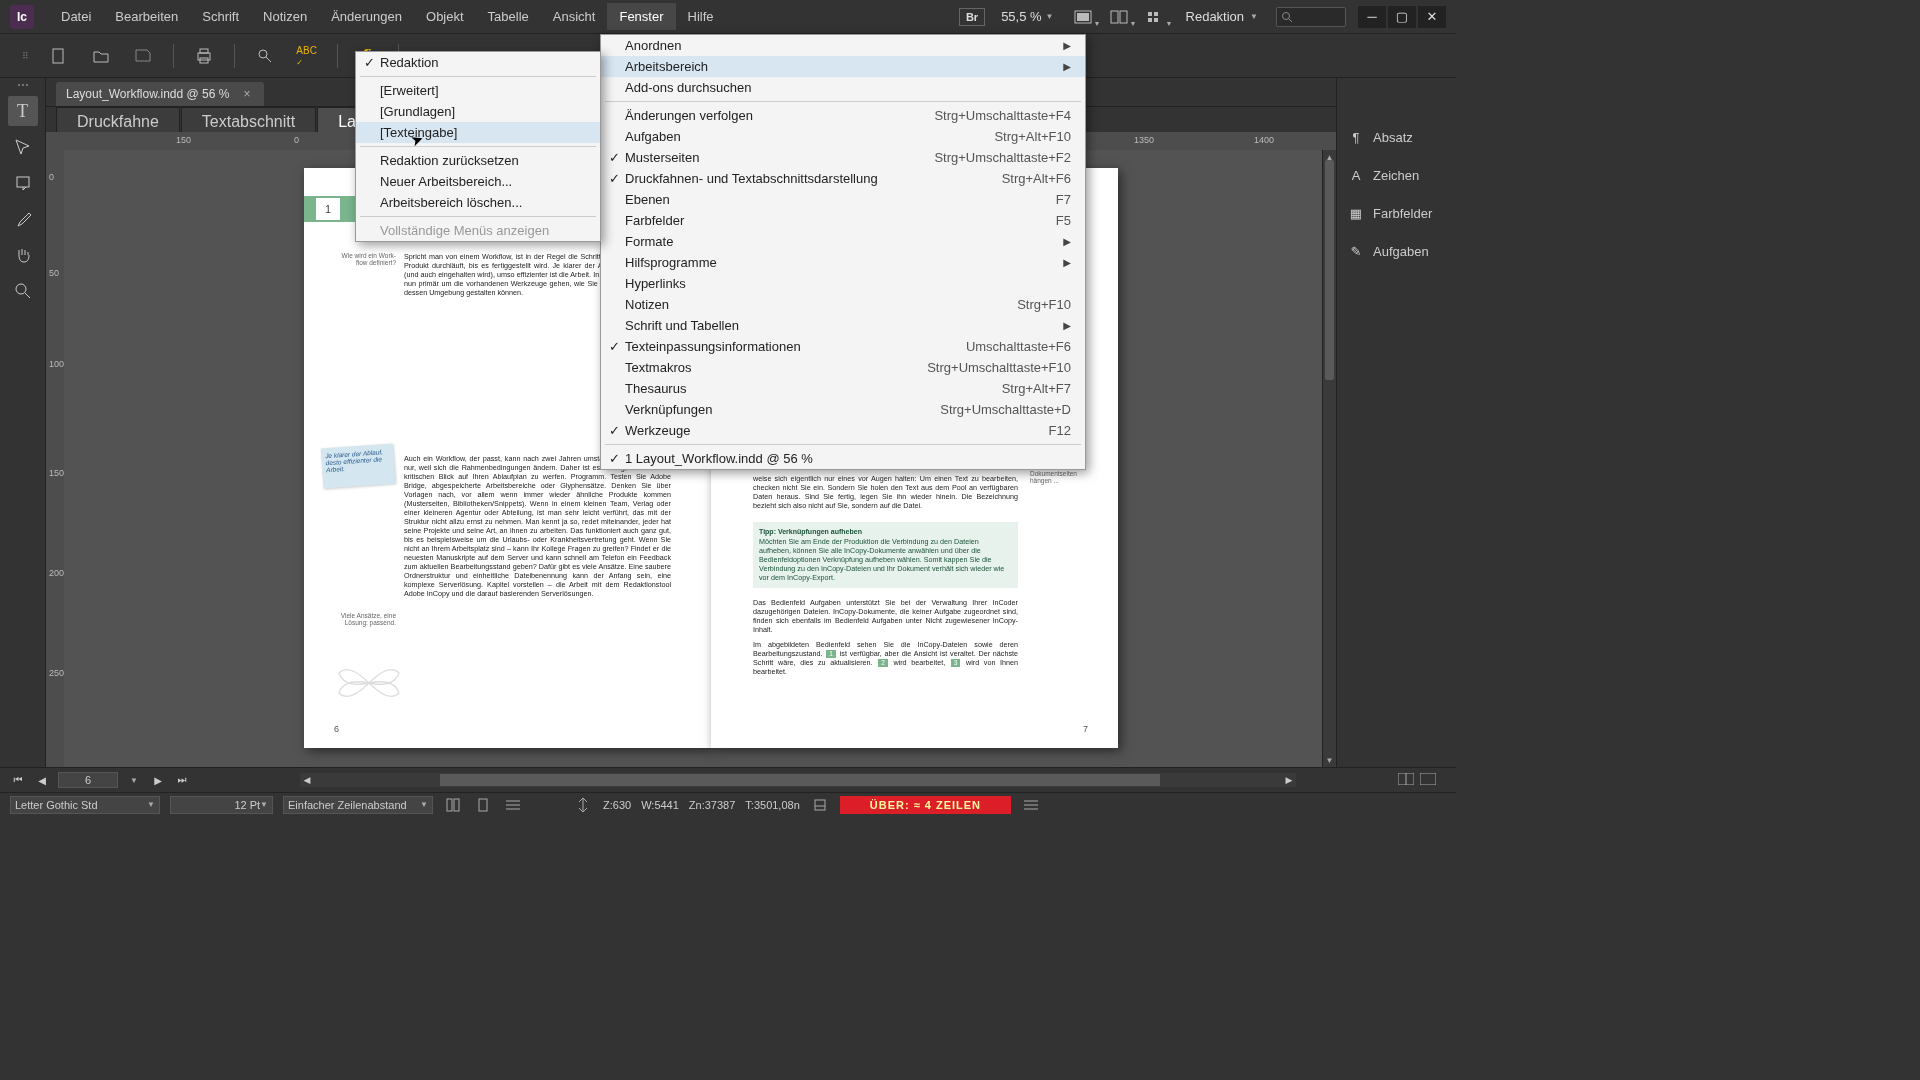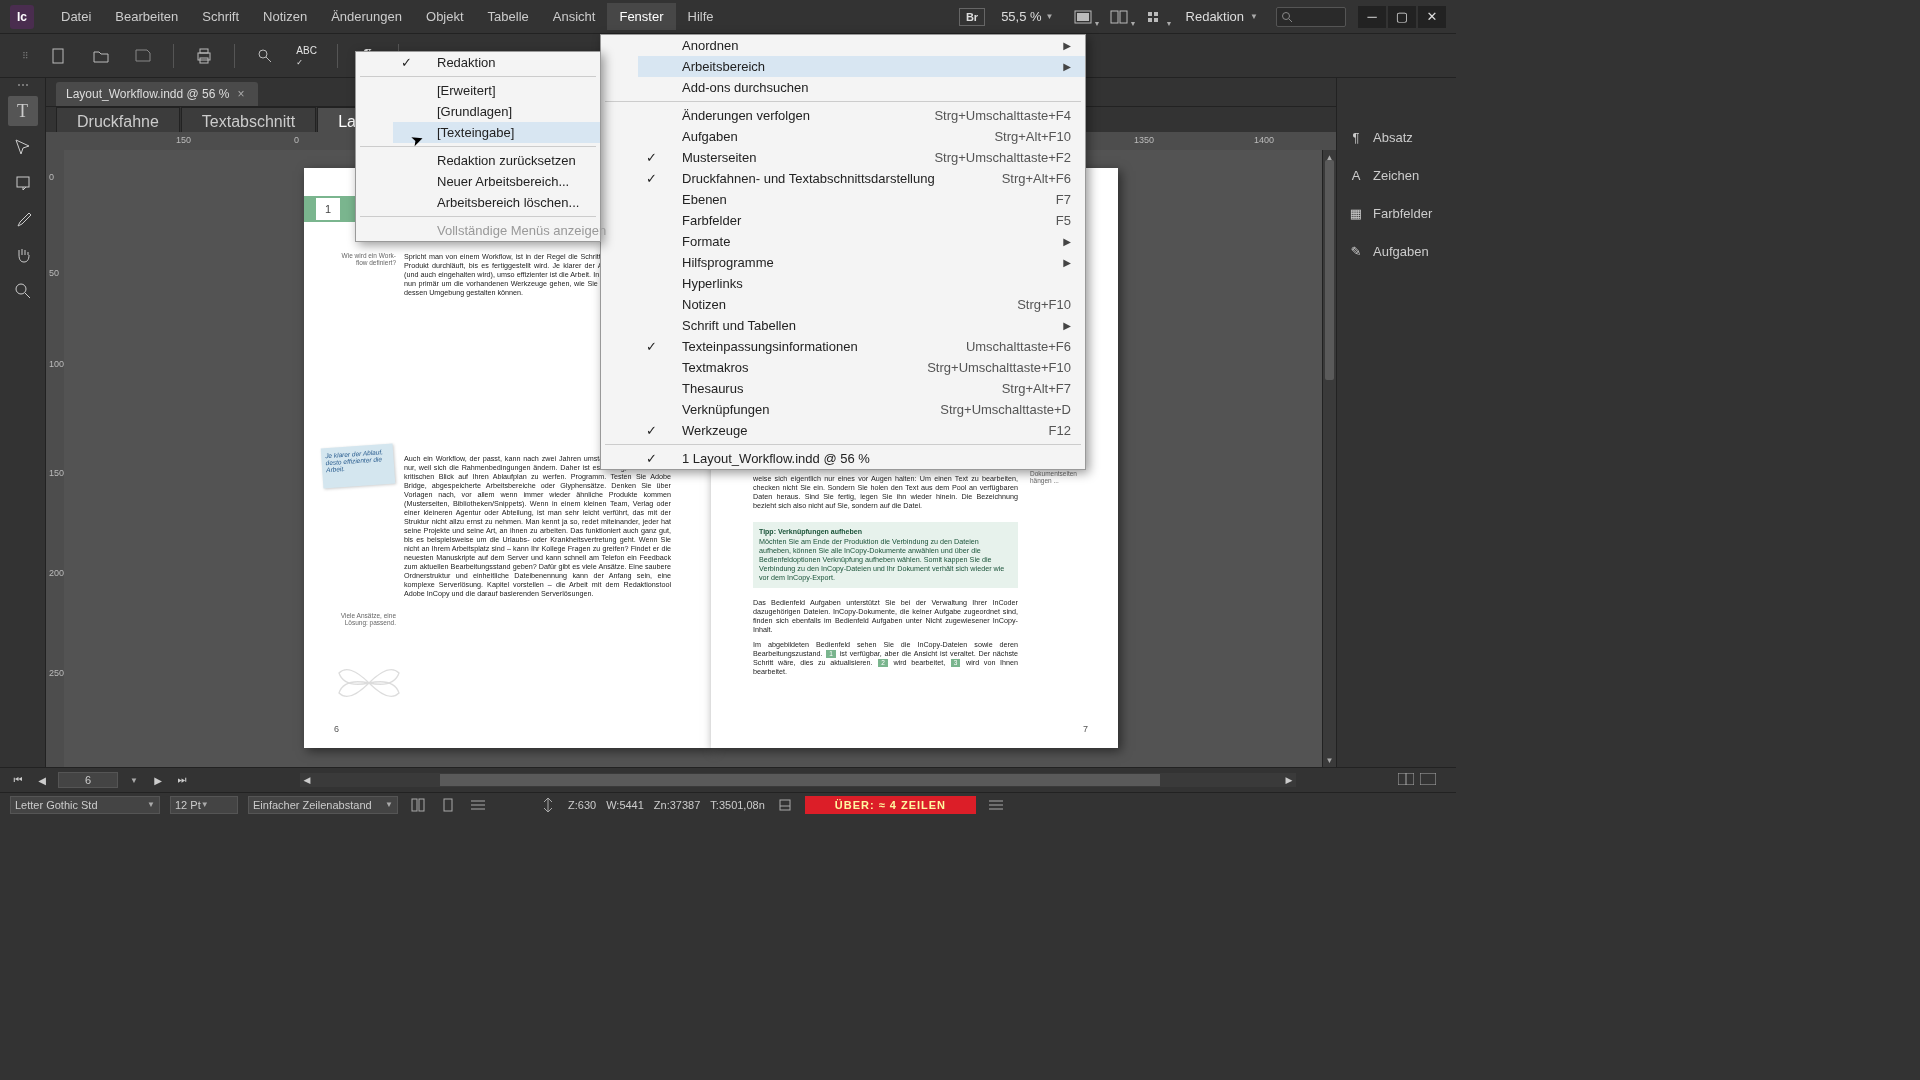--- a/index.html
+++ b/index.html
@@ -18,36 +18,36 @@
 .menubar .icon-slot { width:26px; height:26px; display:flex; align-items:center; justify-content:center; border:1px solid transparent; }
 .menubar .icon-slot.dd { position:relative; }
 .menubar .icon-slot.dd:after { content:'▼'; font-size:7px; position:absolute; right:-6px; bottom:2px; color:#aaa; }
 .menubar .workspace-switch { display:flex; align-items:center; gap:6px; padding:0 8px; }
 .menubar .search-box { width:70px; height:20px; background:#2a2a2a; border:1px solid #555; border-radius:2px; display:flex; align-items:center; padding-left:4px; }
 .menubar .wctrl { display:flex; gap:0; }
 .menubar .wctrl div { width:28px; height:22px; background:#222; display:flex; align-items:center; justify-content:center; margin-left:2px; }
 
 
 .toolbar2 { height: 44px; background: #333; display:flex; align-items:center; padding-left: 22px; gap: 18px; border-bottom:1px solid #222; }
-.toolbar2 .tb-icon { width:24px; height:24px; display:flex; align-items:center; justify-content:center; color:#e5e5e5; }
+.toolbar2 .tb-icon { width:24px; height:24px; display:flex; align-items:center; justify-content:center; color:#eab308; }
 .toolbar2 .divider { width:1px; height:24px; background:#555; }
 
 .main { position:relative; height:calc(100% - 34px - 44px - 25px - 24px); display:flex; }
 
 
 .tool-strip { width: 46px; background:#333; border-right:1px solid #222; display:flex; flex-direction:column; align-items:center; padding-top:6px; gap:6px; }
 .tool-strip .grip { width:18px; height:6px; display:flex; justify-content:center; gap:2px; }
 .tool-strip .grip span{ width:2px; height:2px; background:#777; }
 .tool-strip .tool { width:30px; height:30px; display:flex; align-items:center; justify-content:center; color:#ccc; border-radius:2px; }
 .tool-strip .tool.active { background:#555; }
 
 
 .doc-wrap { flex:1; background:#535353; display:flex; flex-direction:column; }
 .doc-tabs-row { height:28px; background:#333; display:flex; align-items:flex-end; padding-left:10px; }
-.doc-tab { background:#4a4a4a; padding:5px 14px 5px 10px; border-radius:3px 3px 0 0; display:flex; align-items:center; gap:8px; color:#ddd; font-size:12px; }
+.doc-tab { background:#4a4a4a; padding:5px 14px 5px 10px; border-radius:3px 3px 0 0; display:flex; align-items:center; gap:14px; color:#ddd; font-size:12px; }
 .doc-tab .close-x { color:#aaa; cursor:default; }
 .view-tabs { height:26px; background:#333; display:flex; padding-left:10px; border-top:1px solid #222; }
 .view-tab { padding:5px 20px; background:#3c3c3c; border:1px solid #222; border-bottom:none; margin-right:1px; color:#ccc; font-size:16px; }
 .view-tab.active { background:#4d4d4d; color:#fff; }
 
 .ruler-h { height:18px; background:#4d4d4d; position:relative; font-size:9px; color:#bbb; overflow:hidden; }
 .ruler-h .tick { position:absolute; top:3px; }
 .ruler-v { width:18px; background:#4d4d4d; position:relative; font-size:9px; color:#bbb; }
 .ruler-v .vt { position:absolute; left:3px; writing-mode:horizontal-tb; }
 
@@ -79,21 +79,21 @@
 .scroll-v .arrow { position:absolute; left:0; right:0; height:14px; display:flex; align-items:center; justify-content:center; font-size:8px; color:#aaa; }
 
 
 .panel-strip { width: 120px; background:#333; border-left:1px solid #222; padding:6px 4px; }
 .panel-strip .divider-small { height:34px; }
 .panel-item { display:flex; align-items:center; gap:8px; padding:10px 6px; color:#ccc; font-size:13px; }
 .panel-item .picon { width:18px; height:18px; display:flex; align-items:center; justify-content:center; }
 
 
 .menu { position:absolute; background:#f4f4f4; border:1px solid #999; box-shadow:3px 3px 10px rgba(0,0,0,.4); color:#222; font-size:13px; z-index:100; }
-.menu .mrow { display:flex; align-items:center; padding:3px 14px 3px 44px; position:relative; white-space:nowrap;margin-left:37px; }
+.menu .mrow { display:flex; align-items:center; padding:3px 14px 3px 24px; position:relative; white-space:nowrap; }
 .menu .mrow:hover, .menu .mrow.hover { background:#d8e6f2; }
 .menu .mrow.check:before { content:'✓'; position:absolute; left:8px; color:#222; }
 .menu .mrow.disabled { color:#999; }
 .menu .msep { height:1px; background:#ccc; margin:3px 4px; }
 .menu .shortcut { margin-left:auto; padding-left:40px; color:#555; }
 .menu .sub-arrow { margin-left:auto; font-size:10px; color:#444; }
 #fenster-menu { left:600px; top:34px; width:486px; }
 #workspace-submenu { left:355px; top:51px; width:246px; }
 .cursor-pointer { position:absolute; left:411px; top:131px; font-size:15px; z-index:200; color:#000; transform:rotate(-20deg); }
 
@@ -102,21 +102,21 @@
 .pager-bar .page-input { width:60px; height:16px; background:#444; border:1px solid #555; color:#ccc; text-align:center; font-size:11px; }
 .pg-btn { width:16px; color:#ccc; font-size:10px; text-align:center; }
 .pager-bar .h-scroll { position:absolute; left:300px; right:160px; top:5px; height:14px; background:#3a3a3a; }
 .pager-bar .h-scroll .arrow-l { position:absolute; left:0; width:14px; height:14px; display:flex; align-items:center; justify-content:center; font-size:9px; }
 .pager-bar .h-scroll .arrow-r { position:absolute; right:0; width:14px; height:14px; display:flex; align-items:center; justify-content:center; font-size:9px; }
 .pager-bar .h-scroll .hthumb { position:absolute; left:140px; width:720px; top:1px; bottom:1px; background:#5a5a5a; }
 
 
 .statusbar { height:24px; background:#333; border-top:1px solid #222; display:flex; align-items:center; padding:0 10px; gap:10px; font-size:11px; color:#ccc; }
 .statusbar .font-sel { width:150px; height:18px; background:#444; border:1px solid #555; padding:2px 4px; display:flex; align-items:center; justify-content:space-between; }
-.statusbar .size-sel { width:68px; height:18px; background:#444; border:1px solid #555; padding:2px 4px; display:flex; align-items:center; justify-content:flex-start; }
+.statusbar .size-sel { width:103px; height:18px; background:#444; border:1px solid #555; padding:2px 4px; display:flex; align-items:center; justify-content:flex-end; }
 .statusbar .leading-sel { width:150px; height:18px; background:#444; border:1px solid #555; padding:2px 4px; display:flex; align-items:center; justify-content:space-between; }
 .statusbar .sb-icon { width:20px; height:18px; display:flex; align-items:center; justify-content:center; color:#aaa; }
 .statusbar .overset { background:#dc1e28; color:#fff8a0; padding:3px 30px; font-weight:bold; letter-spacing:1px; }
 .tinyarrow { font-size:8px; color:#aaa; }
 </style>
 </head>
 <body>
 
 <div class="menubar">
   <div class="app-icon">Ic</div>

